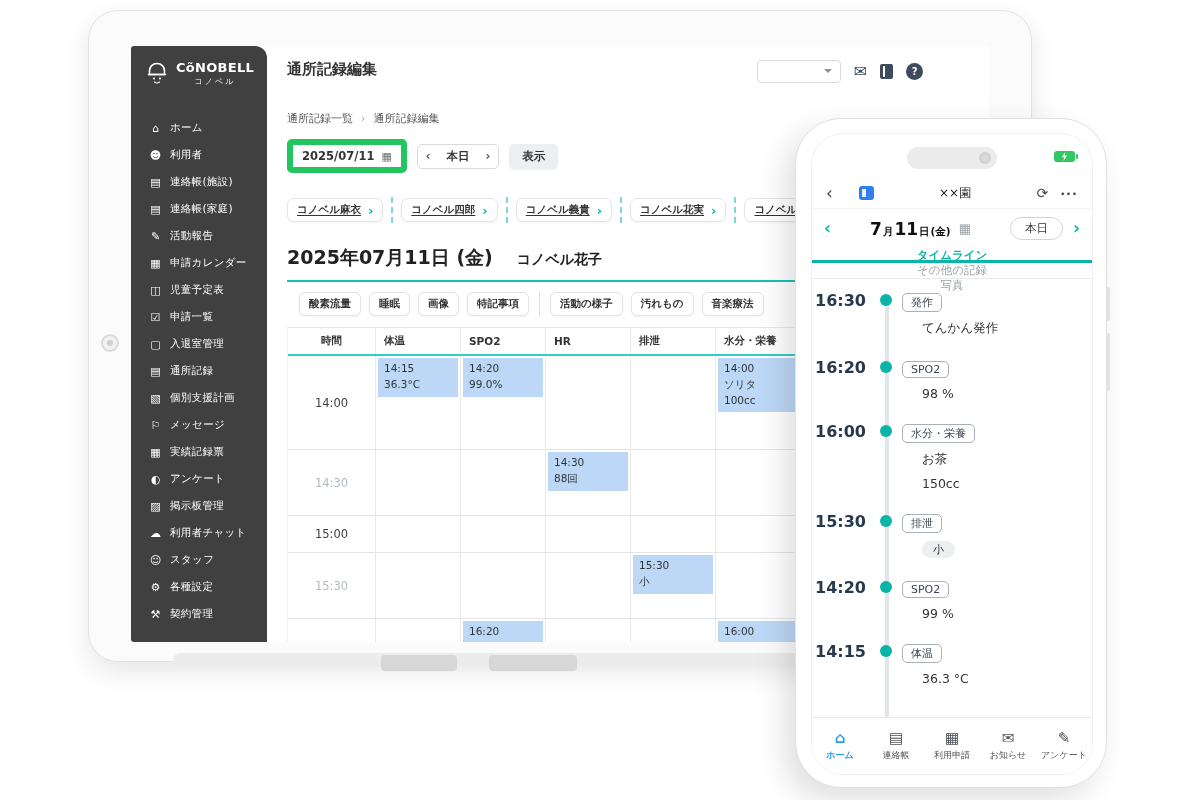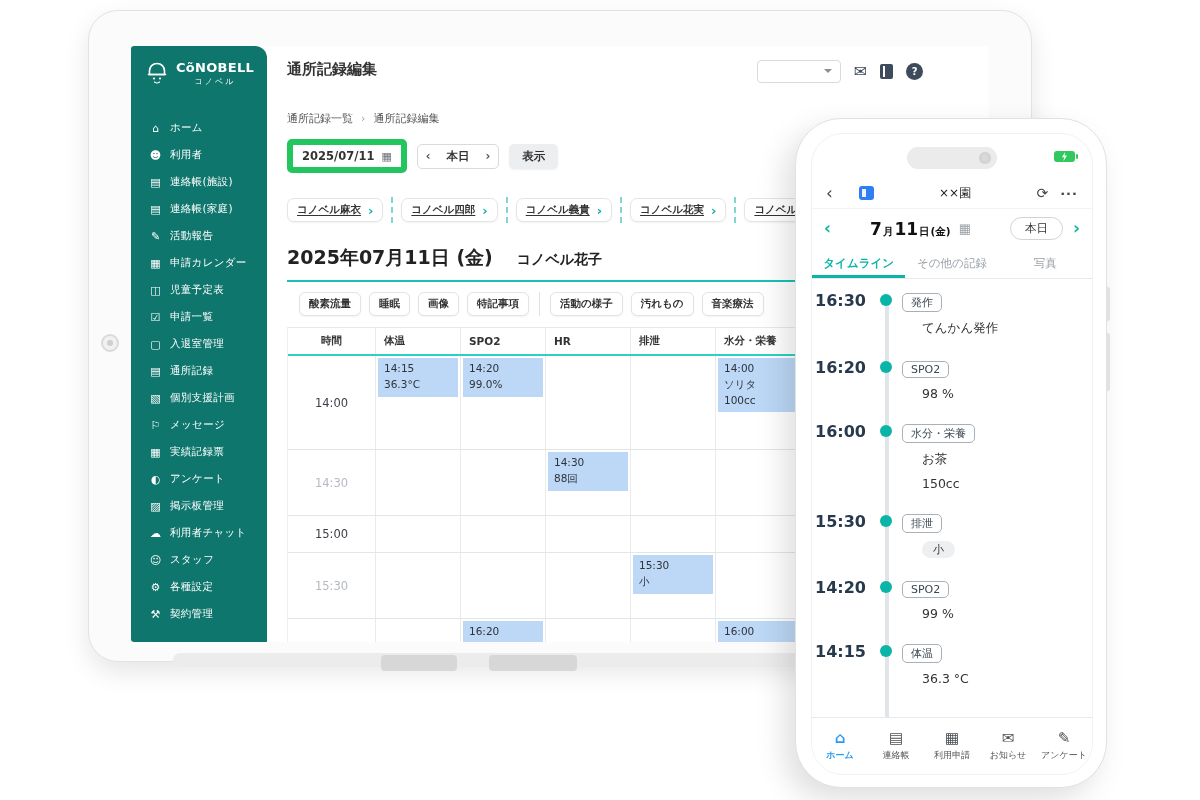--- a/index.html
+++ b/index.html
@@ -16,21 +16,21 @@
     border-radius:4px; z-index:-1; }
   .t-foot.f1 { left:292px; width:76px; } .t-foot.f2 { left:400px; width:88px; }
   .t-camera { position:absolute; left:12px; top:323px; width:18px; height:18px;
     border-radius:50%; border:2px solid #dadada; background:#f1f1f1; }
   .t-camera::after { content:""; position:absolute; left:4px; top:4px; width:6px; height:6px;
     border-radius:50%; background:#cfcfcf; }
   .t-screen { position:absolute; left:42px; top:35px; width:858px; height:596px;
     background:#fff; overflow:hidden; display:flex; border-radius:3px; }
 
   
-  .sidebar { width:136px; flex:0 0 136px; background:#0f766e; color:#fff;
+  .sidebar { width:136px; flex:0 0 136px; background:#404040; color:#fff;
     border-top-right-radius:12px; padding-top:14px; }
   .logo { display:flex; align-items:center; justify-content:center; gap:6px; }
   .brand-col { display:flex; flex-direction:column; align-items:center; }
   .brand { font-size:13px; font-weight:800; letter-spacing:.3px; }
   .brand-sub { font-size:8px; letter-spacing:2px; margin-top:1px; }
   .side-menu { margin-top:34px; padding-left:18px; }
   .side-item { display:flex; align-items:center; gap:8px; margin-bottom:13px; cursor:pointer; }
   .s-ico { width:13px; font-size:11px; text-align:center; flex:0 0 13px; }
   .s-lbl { font-size:10.5px; letter-spacing:.3px; white-space:nowrap; }
 
@@ -119,21 +119,21 @@
   .pb-refresh { font-size:14px; color:#444; cursor:pointer; }
   .pb-more { font-size:13px; color:#444; letter-spacing:1px; cursor:pointer; font-weight:800; }
   .p-datenav { height:40px; display:flex; align-items:center; padding:0 12px; border-top:1px solid #f3f3f3; }
   .dn-chev { color:#0ab5a8; font-size:17px; font-weight:800; line-height:1; cursor:pointer; }
   .dn-center { flex:1; display:flex; align-items:baseline; justify-content:center; gap:1px; }
   .dn-big { font-size:17px; font-weight:800; color:#111; }
   .dn-small { font-size:10.5px; font-weight:700; color:#111; }
   .dn-cal { font-size:13px; color:#9aa0a6; margin-left:7px; align-self:center; }
   .today-pill { border:1.5px solid #cfd3d6; border-radius:15px; padding:3px 14px; font-size:11.5px;
     color:#333; margin-right:10px; cursor:pointer; background:#fff; }
-  .p-tabs { display:flex; height:31px; border-bottom:1px solid #e9e9e9; }
+  .p-tabs { display:flex; height:31px; border-bottom:1px solid #e9e9e9;flex-direction:column; }
   .p-tab { flex:1; display:flex; align-items:center; justify-content:center; font-size:11.5px;
     color:#9aa1a8; cursor:pointer; }
   .p-tab.active { color:#0ab5a8; font-weight:800; box-shadow:inset 0 -3px 0 #0ab5a8; }
   .p-body { position:relative; height:438px; padding-top:12px; overflow:hidden; }
   .exit-row { display:flex; align-items:center; justify-content:space-between; padding:0 13px; margin-bottom:13px; }
   .exit-pill { border:2px solid #d8dbdd; border-radius:17px; padding:4px 21px; font-size:12.5px;
     font-weight:800; color:#0ab5a8; background:#fff; letter-spacing:.5px; }
   .disp-btn { background:#f0f1f2; border-radius:5px; padding:6px 10px; font-size:11.5px;
     font-weight:700; color:#222; cursor:pointer; }
   .timeline { position:relative; }

